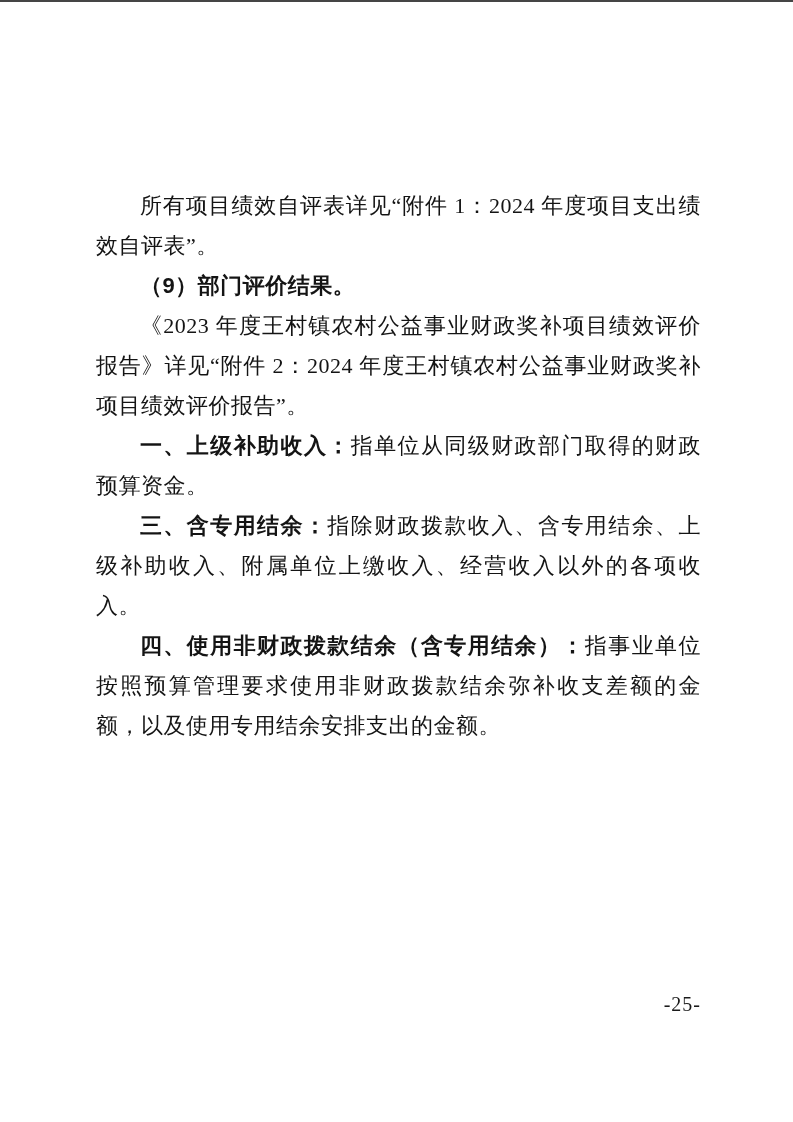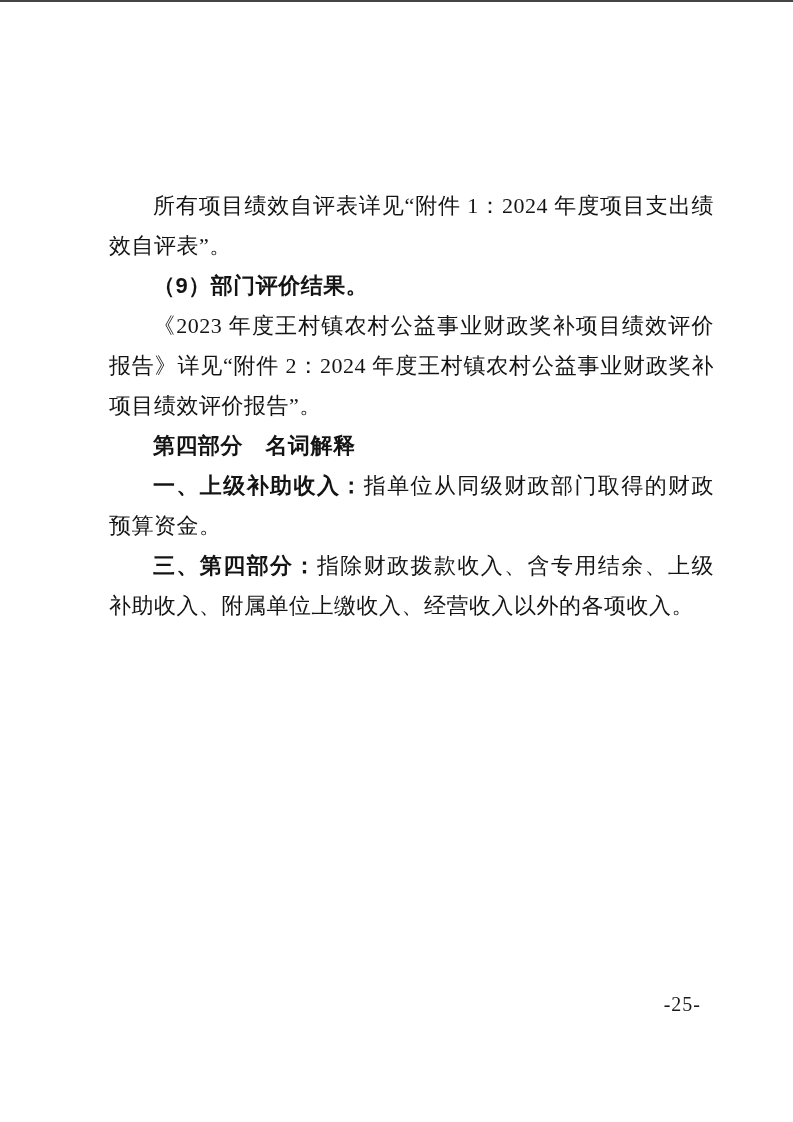--- a/index.html
+++ b/index.html
@@ -13,21 +13,21 @@
     height: 1122px;
     background: #ffffff;
     overflow: hidden;
     font-family: "Liberation Serif", "DejaVu Serif", serif;
     color: #141414;
     box-sizing: border-box;
     border-top: 2px solid #454545;
   }
   .content {
     position: absolute;
-    left: 109px;
+    left: 96px;
     top: 184px;
     width: 605px;
   }
   .para {
     margin: 0;
     font-size: 22px;
     line-height: 40px;
     text-align: justify;
     text-indent: 2em;
     letter-spacing: 0.5px;
@@ -59,18 +59,18 @@
   }
 </style>
 </head>
 <body>
 
 <div class="page">
   <div class="content">
       <p class="para normal">所有项目绩效自评表详见“附件 1：2024 年度项目支出绩效自评表”。</p>
       <p class="para bold">（9）部门评价结果。</p>
       <p class="para normal">《2023 年度王村镇农村公益事业财政奖补项目绩效评价报告》详见“附件 2：2024 年度王村镇农村公益事业财政奖补项目绩效评价报告”。</p>
-      <p class="para heading">第四部分　名词解释</p>
       <p class="para term"><span class="term-label">一、上级补助收入：</span><span>指单位从同级财政部门取得的财政预算资金。</span></p>
-      <p class="para term"><span class="term-label">三、第四部分：</span><span>指除财政拨款收入、含专用结余、上级补助收入、附属单位上缴收入、经营收入以外的各项收入。</span></p>
+      <p class="para term"><span class="term-label">三、含专用结余：</span><span>指除财政拨款收入、含专用结余、上级补助收入、附属单位上缴收入、经营收入以外的各项收入。</span></p>
+      <p class="para term"><span class="term-label">四、使用非财政拨款结余（含专用结余）：</span><span>指事业单位按照预算管理要求使用非财政拨款结余弥补收支差额的金额，以及使用专用结余安排支出的金额。</span></p>
     </div>
   <div class="page-number">-25-</div>
 </div>
 
 </body></html>

